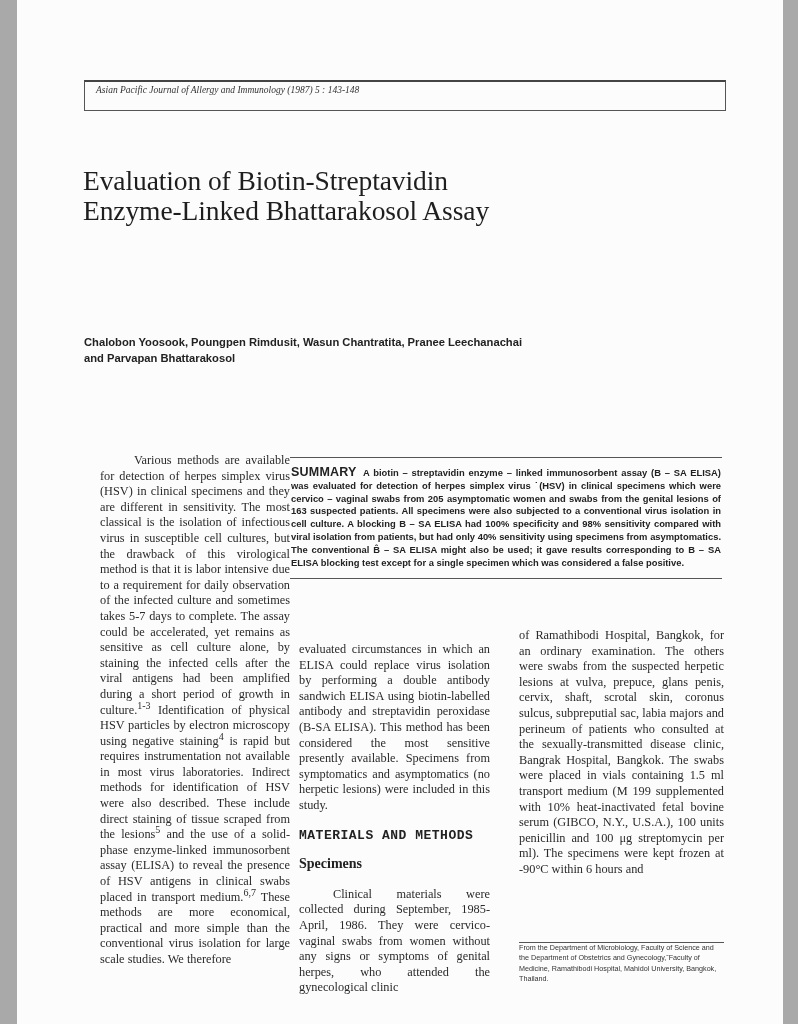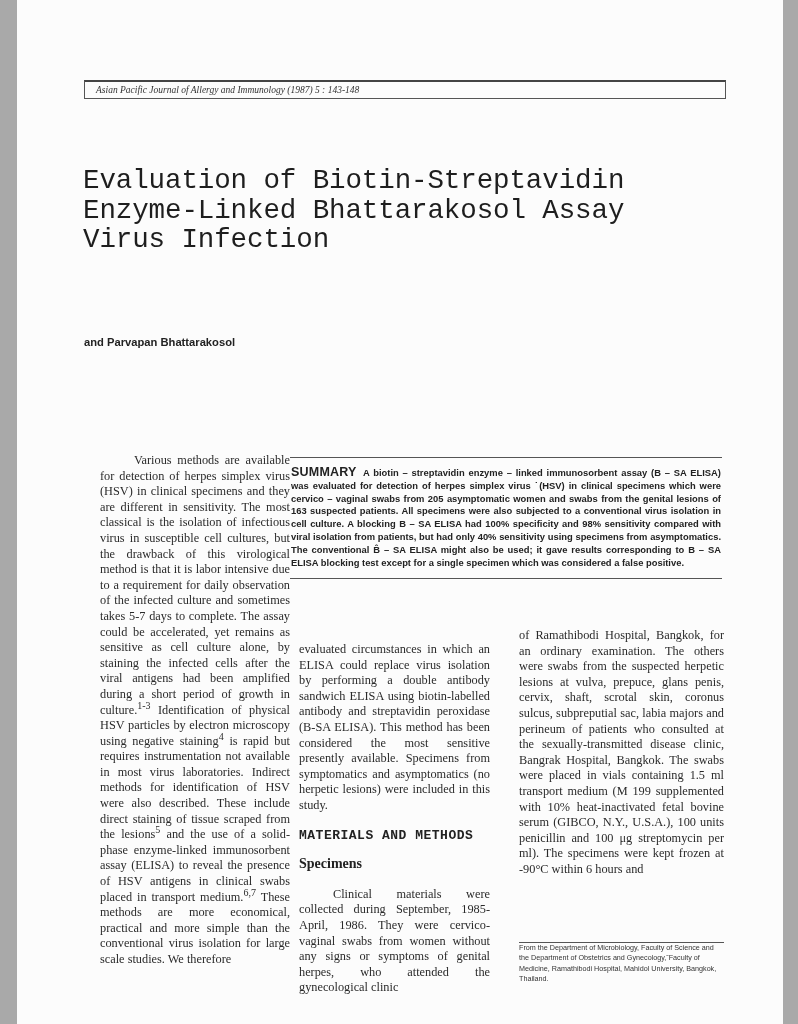--- a/index.html
+++ b/index.html
@@ -11,39 +11,39 @@
   }
   .page {
     position: absolute;
     left: 17px; top: 0;
     width: 766px; height: 1024px;
     background: #fcfcfc;
   }
   .journal-box {
     position: absolute;
     left: 67px; top: 80px;
-    width: 642px; height: 19px;
+    width: 642px; height: 31px;
     border: 1px solid #555;
     border-top: 2px solid #444;
     box-sizing: border-box;
   }
   .journal-text {
     position: absolute;
     left: 11px; top: 3px;
     font-family: "Liberation Serif", serif;
     font-style: italic;
     font-size: 9.5px;
     color: #333;
     white-space: nowrap;
   }
   .title {
     position: absolute;
     left: 66px; top: 166px;
     width: 640px;
-    font-family: Liberation Mono, monospace;
+    font-family: Liberation Serif, serif;
     font-size: 27.5px;
     line-height: 29.5px;
     color: #1e1e1e;
     letter-spacing: -0.1px;
   }
   .title div { white-space: nowrap; }
   .authors {
     position: absolute;
     left: 67px; top: 334px;
     font-family: "Liberation Sans", sans-serif;
@@ -122,24 +122,24 @@
 
 <div class="page">
 
   <div class="journal-box">
     <span class="journal-text">Asian Pacific Journal of Allergy and Immunology (1987) 5 : 143-148</span>
   </div>
 
   <div class="title">
     <div>Evaluation of Biotin-Streptavidin</div>
     <div>Enzyme-Linked Bhattarakosol Assay</div>
-    <div>Virus Infection</div>
   </div>
 
   <div class="authors">
+    <div>Chalobon Yoosook, Poungpen Rimdusit, Wasun Chantratita, Pranee Leechanachai</div>
     <div>and Parvapan Bhattarakosol</div>
   </div>
 
   <div class="col col1">
     <p class="para-indent"><span>Various methods are available for detection of herpes simplex virus (HSV) in clinical specimens and they are different in sensitivity. The most classical is the isolation of infectious virus in susceptible cell cultures, but the drawback of this virological method is that it is labor intensive due to a requirement for daily observation of the infected culture and sometimes takes 5-7 days to complete. The assay could be accelerated, yet remains as sensitive as cell culture alone, by staining the infected cells after the viral antigens had been amplified during a short period of growth in culture.</span><sup>1-3</sup><span> Identification of physical HSV particles by electron microscopy using negative staining</span><sup>4</sup><span> is rapid but requires instrumentation not available in most virus laboratories. Indirect methods for identification of HSV were also described. These include direct staining of tissue scraped from the lesions</span><sup>5</sup><span> and the use of a solid-phase enzyme-linked immunosorbent assay (ELISA) to reveal the presence of HSV antigens in clinical swabs placed in transport medium.</span><sup>6,7</sup><span> These methods are more economical, practical and more simple than the conventional virus isolation for large scale studies. We therefore</span></p>
   </div>
 
   <div class="summary-box">
     <div class="rule"></div>
     <div class="summary-text"><span class="summary-head">SUMMARY</span> <span>A biotin – streptavidin enzyme – linked immunosorbent assay (B – SA ELISA) was evaluated for detection of herpes simplex virus ˙(HSV) in clinical specimens which were cervico – vaginal swabs from 205 asymptomatic women and swabs from the genital lesions of 163 suspected patients. All specimens were also subjected to a conventional virus isolation in cell culture. A blocking B – SA ELISA had 100% specificity and 98% sensitivity compared with viral isolation from patients, but had only 40% sensitivity using specimens from asymptomatics. The conventional B̂ – SA ELISA might also be used; it gave results corresponding to B – SA ELISA blocking test except for a single specimen which was considered a false positive.</span></div>

